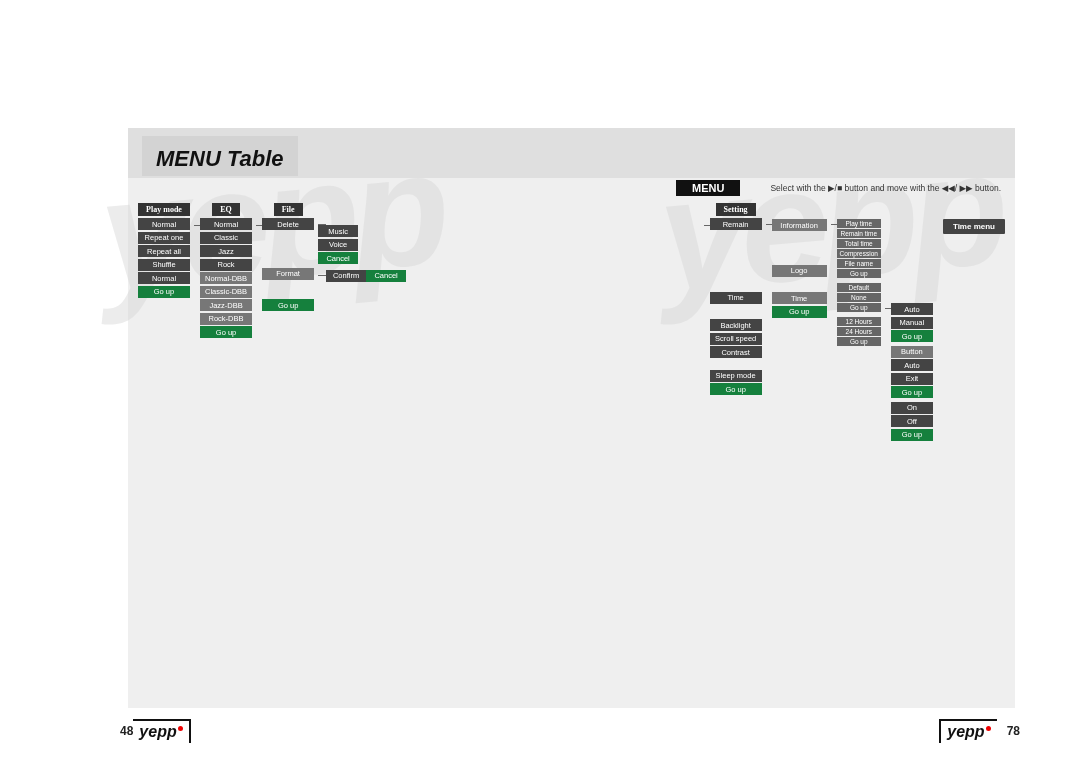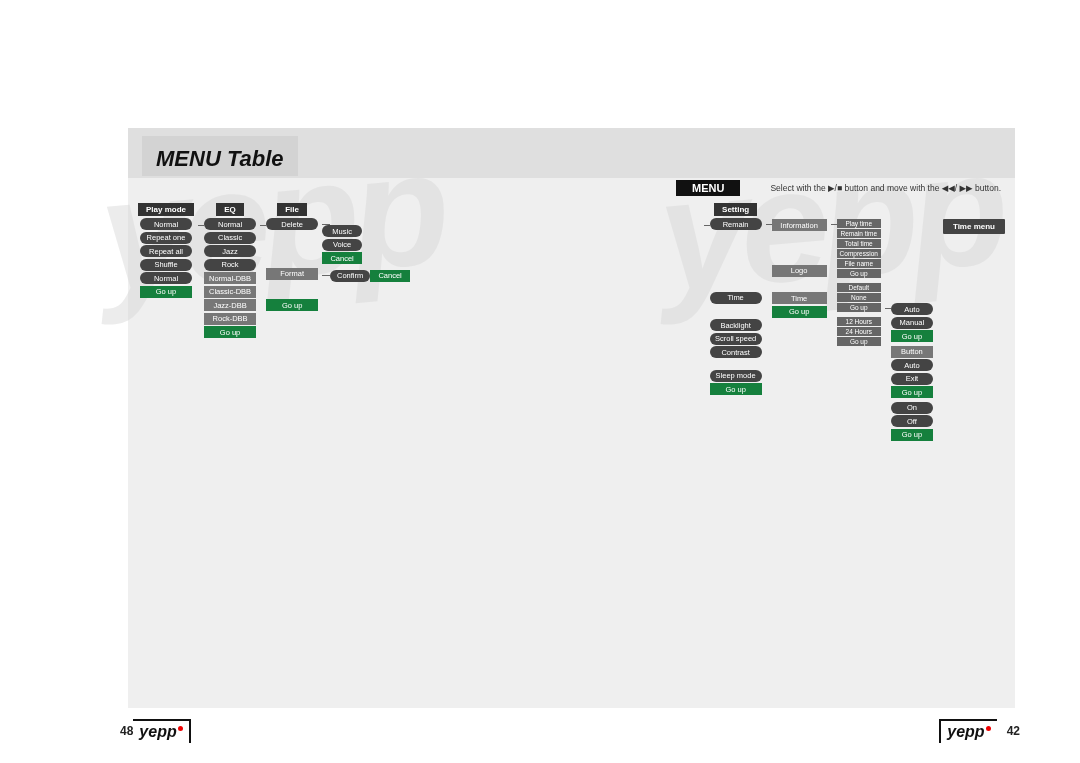--- a/index.html
+++ b/index.html
@@ -123,34 +123,35 @@
     }
 
     .tsec-header {
       background: #333;
       color: #fff;
       font-size: 8px;
       font-weight: bold;
       padding: 2px 8px;
       margin-bottom: 2px;
       white-space: nowrap;
+      font-family: Liberation Serif, serif;
     }
 
     .titem {
       background: #555;
       color: #fff;
       font-size: 7.5px;
       padding: 1.5px 5px;
       margin-bottom: 1.5px;
       min-width: 52px;
       text-align: center;
       white-space: nowrap;
     }
 
-    .titem.dark { background: #444; border-radius: 6px; }
+    .titem.dark { background: #444; }
     .titem.med { background: #15803d; }
     .titem.lighter { background: #777; }
 
     .small-text {
       font-size: 6.5px;
       color: #fff;
       background: #666;
       padding: 1px 3px;
       margin-bottom: 1px;
       white-space: nowrap;
@@ -337,15 +338,15 @@
       <span style="font-size:16px; font-weight:900; font-style:italic; color:#111;">yepp</span>
       <span style="width:5px; height:5px; background:#e00; border-radius:50%; display:inline-block; margin-left:1px; vertical-align:super; position:relative; top:-4px;"></span>
     </div>
   </div>
 
   <div style="display:flex; align-items:center; gap:10px;">
     <div style="display:flex; align-items:center; border-top: 2px solid #111; border-left: 2px solid #111; padding: 2px 6px;">
       <span style="font-size:16px; font-weight:900; font-style:italic; color:#111;">yepp</span>
       <span style="width:5px; height:5px; background:#e00; border-radius:50%; display:inline-block; margin-left:1px; vertical-align:super; position:relative; top:-4px;"></span>
     </div>
-    <span class="page-num">42</span>
+    <span class="page-num">78</span>
   </div>
 </div>
 
 </body></html>

